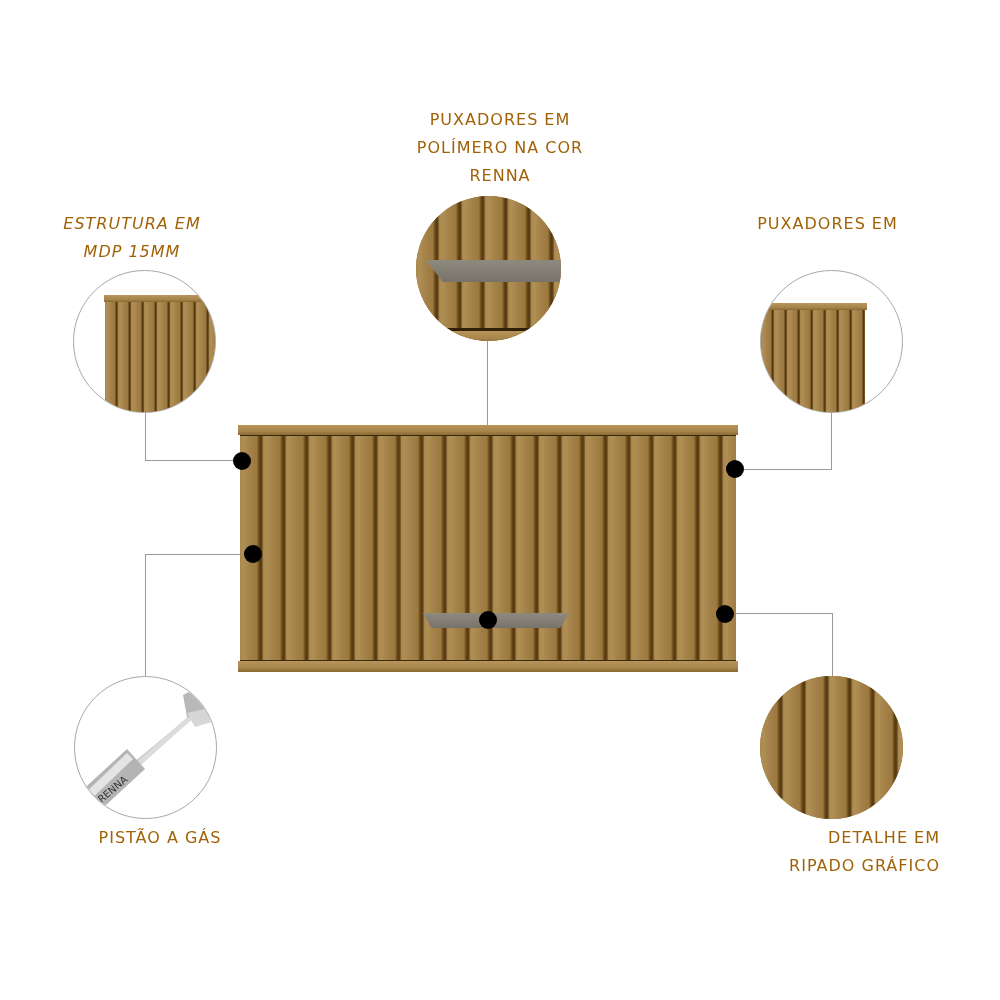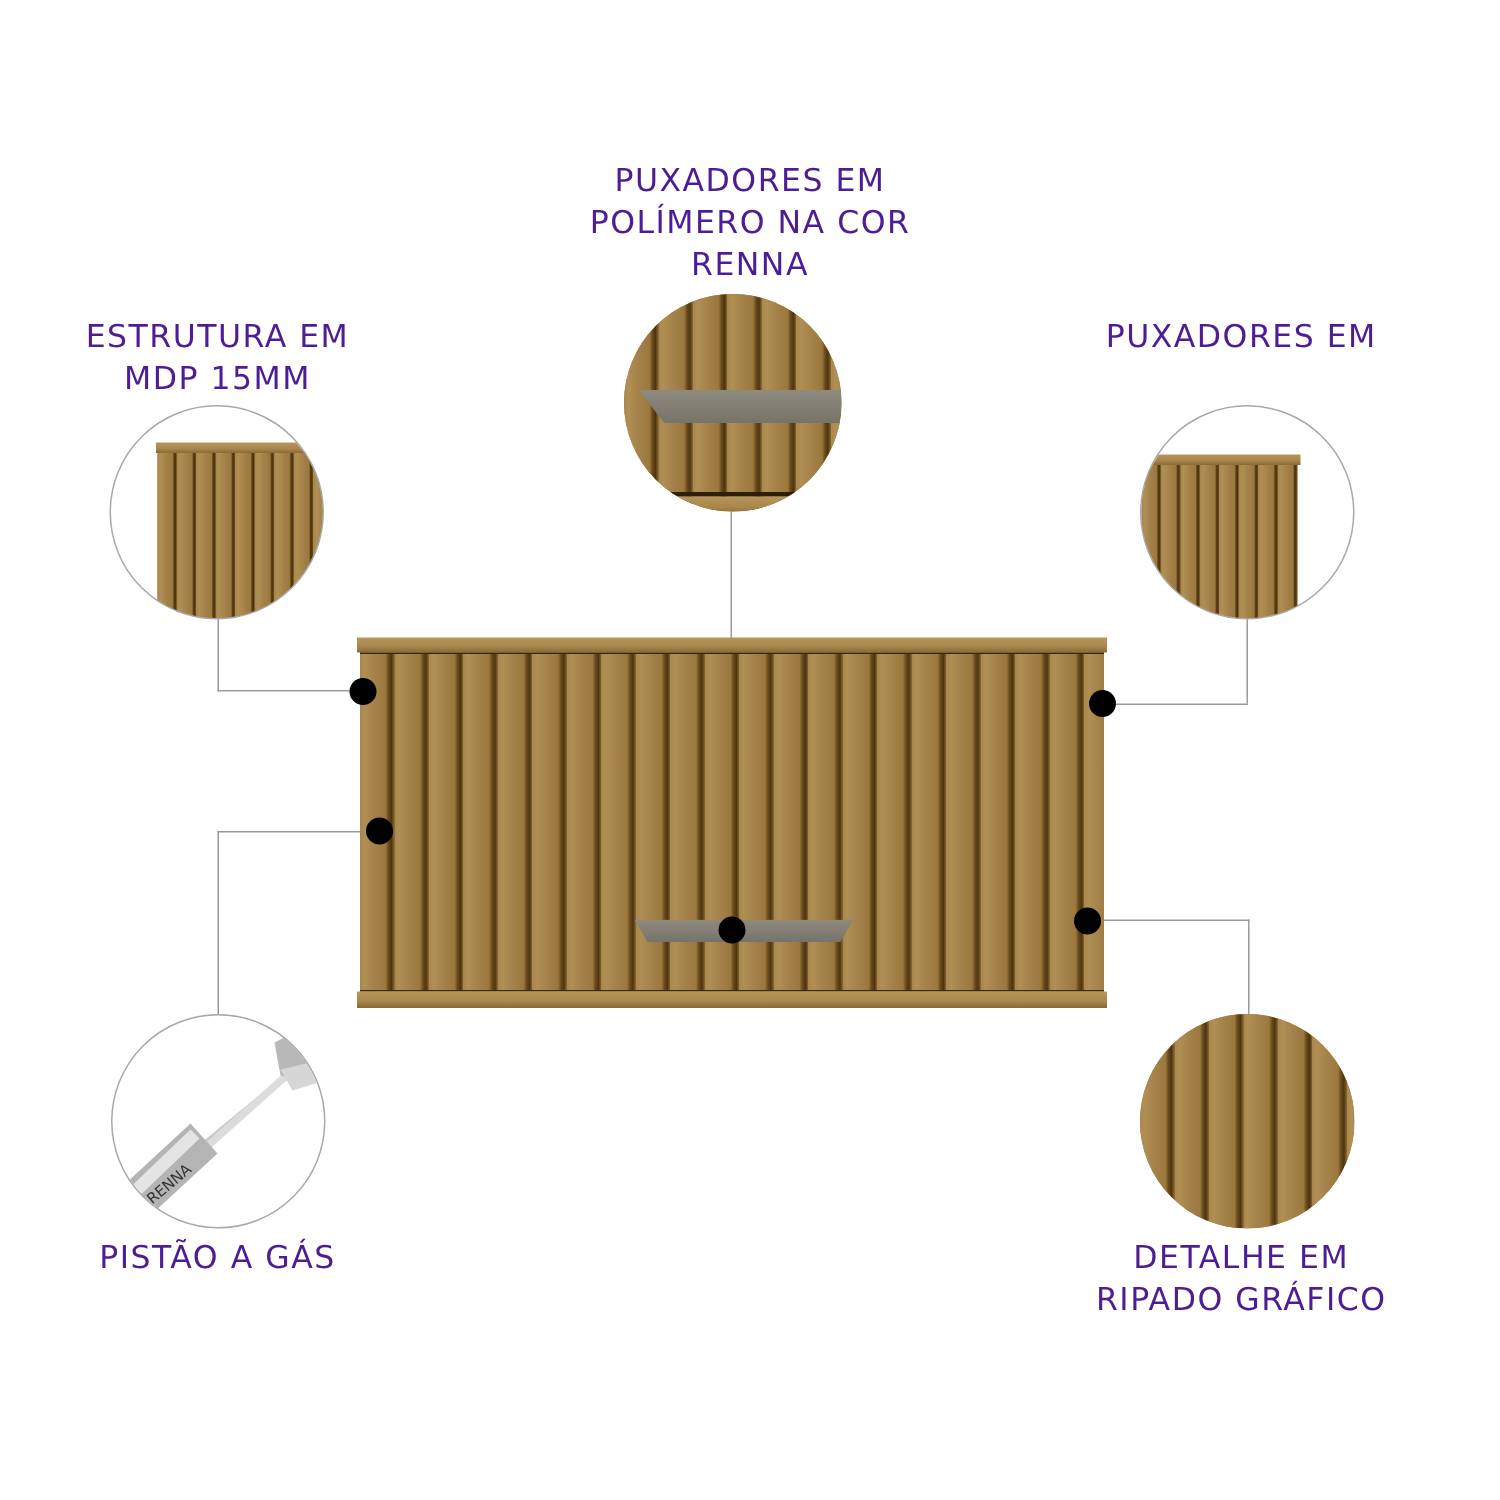--- a/index.html
+++ b/index.html
@@ -1,19 +1,19 @@
 <!DOCTYPE html>
 <html><head>
   <meta charset="utf-8">
   <style>
     html, body { margin: 0; padding: 0; background: #ffffff; }
     body { width: 1000px; height: 1000px; position: relative; overflow: hidden;
            font-family: "DejaVu Sans", sans-serif; }
-    .label { position: absolute; text-align: center; color: #4c1d95;
-             font-family: "DejaVu Sans", sans-serif; font-size: 21px;
+    .label { position: absolute; text-align: center; color: #a16207;
+             font-family: "DejaVu Sans", sans-serif; font-size: 16px;
              letter-spacing: 1px; line-height: 28px; font-weight: 400; }
     .label div { white-space: nowrap; }
     .line { position: absolute; background: #9a9a9a; }
     .dot { position: absolute; width: 18px; height: 18px; border-radius: 50%;
            background: #000; transform: translate(-9px,-9px); }
     .circle { position: absolute; border-radius: 50%; border: 1px solid #a8a8a8;
               overflow: hidden; background: #fff; box-sizing: border-box; }
     .wood {
       background-color: #9e7b42;
       background-image: repeating-linear-gradient(90deg,
@@ -31,34 +31,34 @@
   </style>
 </head>
 <body>
 
 <div class="label" style="left:340px; top:106px; width:320px;">
   <div>PUXADORES EM</div>
   <div>POLÍMERO NA COR</div>
   <div>RENNA</div>
 </div>
 
-<div class="label" style="left:40px; top:210px; width:210px;">
+<div class="label" style="left:27px; top:210px; width:210px;font-style:italic;">
   <div>ESTRUTURA EM</div>
   <div>MDP 15MM</div>
 </div>
 
 <div class="label" style="left:715px; top:210px; width:225px;">
   <div>PUXADORES EM</div>
 </div>
 
-<div class="label" style="left:40px; top:824px; width:210px;">
+<div class="label" style="left:55px; top:824px; width:210px;">
   <div>PISTÃO A GÁS</div>
 </div>
 
-<div class="label" style="left:715px; top:824px; width:225px;">
+<div class="label" style="left:715px; top:824px; width:225px;text-align:right;">
   <div>DETALHE EM</div>
   <div>RIPADO GRÁFICO</div>
 </div>
 
 <div class="line" style="left:487px; top:340px; width:1px; height:280px;"></div>
 <div class="line" style="left:145px; top:412px; width:1px; height:49px;"></div>
 <div class="line" style="left:145px; top:460px; width:97px; height:1px;"></div>
 <div class="line" style="left:831px; top:412px; width:1px; height:57px;"></div>
 <div class="line" style="left:737px; top:469px; width:95px; height:1px;"></div>
 <div class="line" style="left:145px; top:554px; width:1px; height:122px;"></div>

